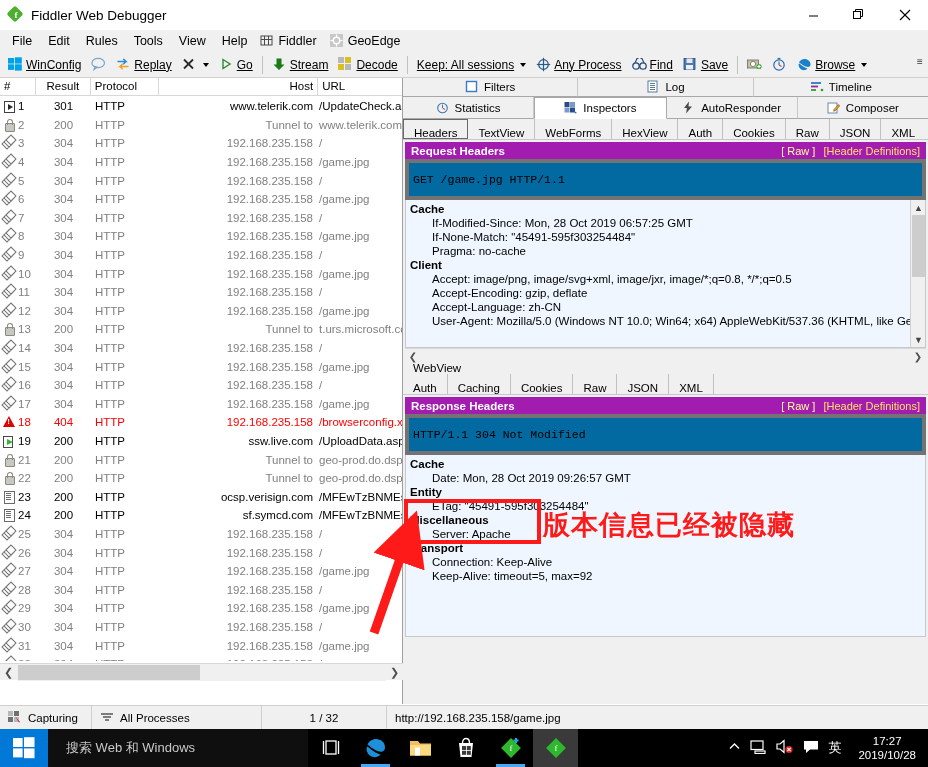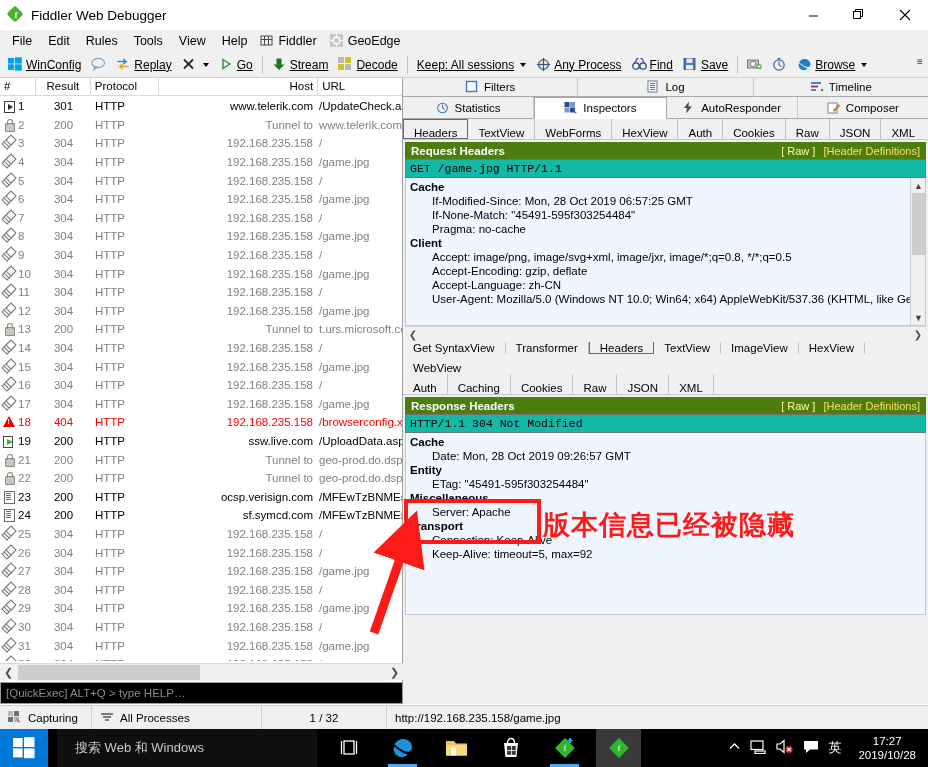--- a/index.html
+++ b/index.html
@@ -146,26 +146,26 @@
      font-size:11.5px; color:#000; border-right:1px solid #c8c8c8; border-bottom:1px solid #a8a8a8;}
   .tabrow2 .t.active { background:#fff; border-bottom:1px solid #fff; border-top:1px solid #a8a8a8;
      border-left:1px solid #a8a8a8; border-right:1px solid #a8a8a8;}
   .subtabs { display:flex; flex-wrap:wrap; background:#f0f0f0; padding:0; }
   .subtabs .st { font-size:11.5px; color:#000; padding:10px 10px 3px 10px; height:20px;
      border-right:1px solid #c0c0c0; display:flex;align-items:center; white-space:nowrap;}
   .subtabs .st.active { border:1px solid #6a6a6a; background:#f0f0f0; }
   .tab-ico { width:14px;height:14px; display:inline-block; position:relative; flex:0 0 auto;}
 
   
-  .hdr-bar { height:17px; background:#4d7c0f; color:#fff; font-size:11.5px; font-weight:bold;
+  .hdr-bar { height:17px; background:#a21caf; color:#fff; font-size:11.5px; font-weight:bold;
      display:flex; align-items:center; padding:0 6px; justify-content:space-between;}
   .hdr-bar .links { font-weight:normal; color:#ffe066; font-size:11px; display:flex; gap:8px;}
   .hdr-bar .links span:first-child { color:#ffff99; }
   .mono-line { font-family:"Liberation Mono", monospace; font-size:11.5px; color:#000;
-     background:#14b8a6; border:1px solid #737373; padding:2px 4px; }
+     background:#0369a1; border:4px solid #737373; padding:10px 4px; }
   .hdr-list { background:#f0f6ff; font-size:11.5px; color:#000; padding:2px 0 0 0; position:relative;}
   .hdr-group { font-weight:bold; padding:1px 0 1px 4px; }
   .hdr-kv { padding:1px 0 1px 26px; white-space:nowrap; }
   .sb-arrow { width:15px;height:15px; display:flex;align-items:center;justify-content:center;
      font-size:9px;color:#444; background:#f0f0f0;}
   .sb-thumb { background:#cdcdcd; width:13px; margin:0 1px; }
   .hsb { height:16px; background:#f0f0f0; display:flex; align-items:center; border-top:1px solid #d8d8d8;}
   .hsb .arr { width:16px; text-align:center; color:#505050; font-size:10px;}
   .hsb .track { flex:1 1 auto; height:16px; }
 
@@ -175,21 +175,21 @@
     font-size:11.5px; color:#000;}
   .sb-cell { height:24px; display:flex; align-items:center; padding:0 8px;
     border-right:1px solid #d0d0d0; gap:5px;}
   .sb-cell.cap { width:92px; }
   .sb-cell.proc { width:170px; }
   .sb-cell.count { width:125px; justify-content:center;}
   .sb-cell.url { flex:1 1 auto; border-right:none;}
 
   
   #taskbar { position:absolute; left:0; top:729px; width:928px; height:38px; background:#000;
-    display:flex; align-items:flex-end;gap:9px; }
+    display:flex; align-items:flex-end; }
   #startbtn { width:48px; height:38px; background:#0078d7; display:flex;align-items:center;justify-content:center;}
   #searchbox { width:260px; height:38px; background:#0f0f0f; display:flex; align-items:center;
     padding-left:18px; color:#c9c9c9; font-size:13px;}
   .tb-app { width:45px;height:38px; display:flex;align-items:center;justify-content:center; position:relative;}
   .tb-app.active { background:#3a3a3a; }
   .tb-app .uline { position:absolute; bottom:0; left:8px; right:8px; height:3px; background:#4aa8f0;}
   #tray { margin-left:auto; display:flex; align-items:center; height:38px; padding-right:4px; gap:9px;}
   #clock { color:#fff; font-size:11.5px; text-align:center; line-height:14px; padding:0 8px;}
 
   
@@ -812,21 +812,20 @@
       </div>
 
     <div id="grid-hscroll">
       <div class="arr">❮</div>
       <div class="track">
         <div class="thumb"></div>
       </div>
       <div class="arr">❯</div>
     </div>
 
-    <div id="quickexec">[QuickExec] ALT+Q &gt; type HELP…</div>
   </div>
 
   <div id="right-pane">
 
     <div class="tabrow1">
       <div class="t">
         <span class="tab-ico">
           <svg width="13" height="13" viewBox="0 0 13 13">
             <rect x="1.5" y="1.5" width="10" height="10" fill="#fff" stroke="#3a7ac8" stroke-width="1.4"></rect>
           </svg>

